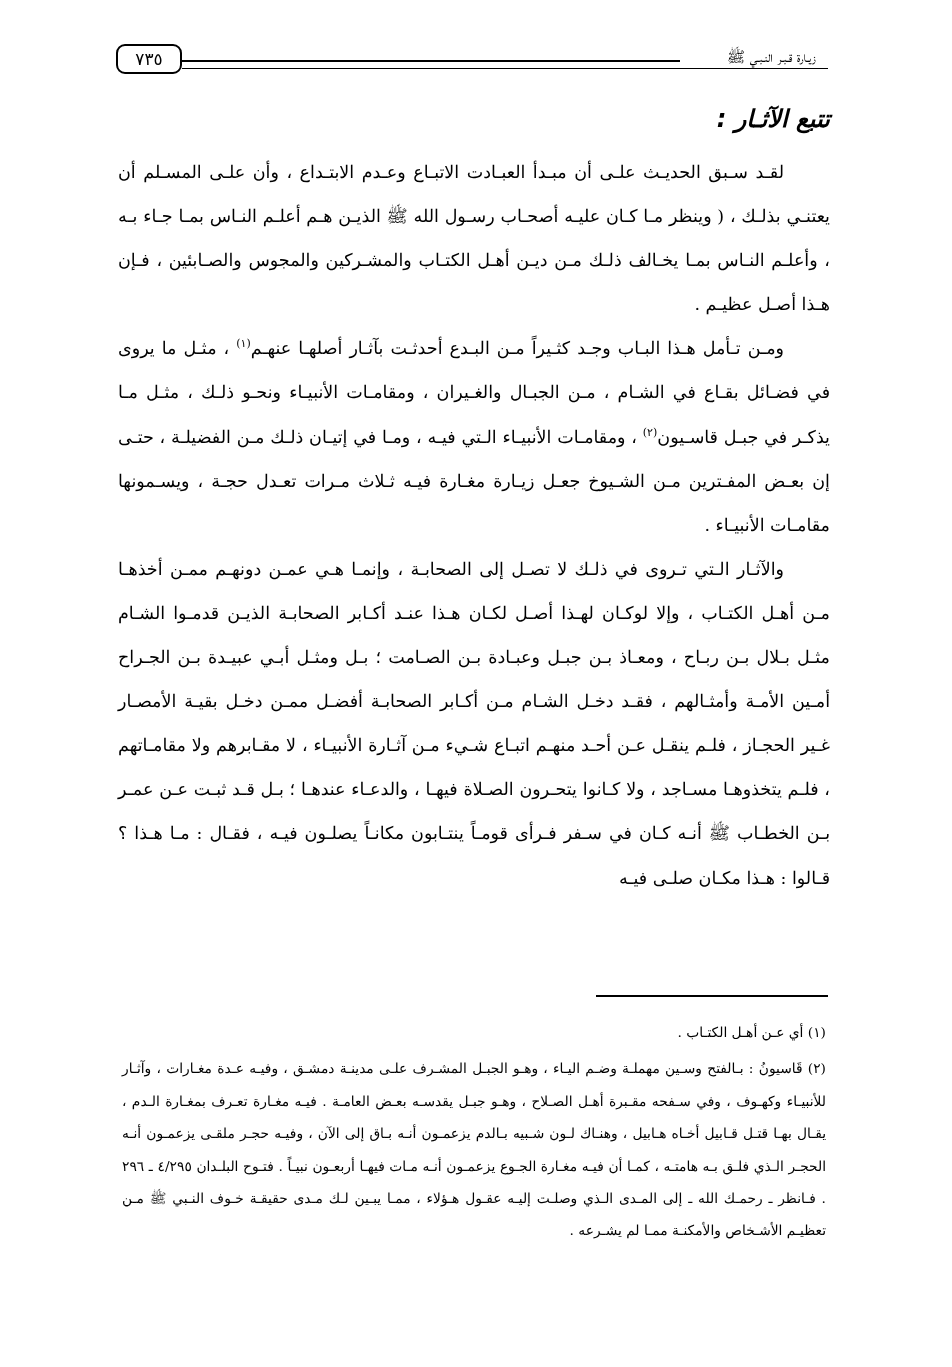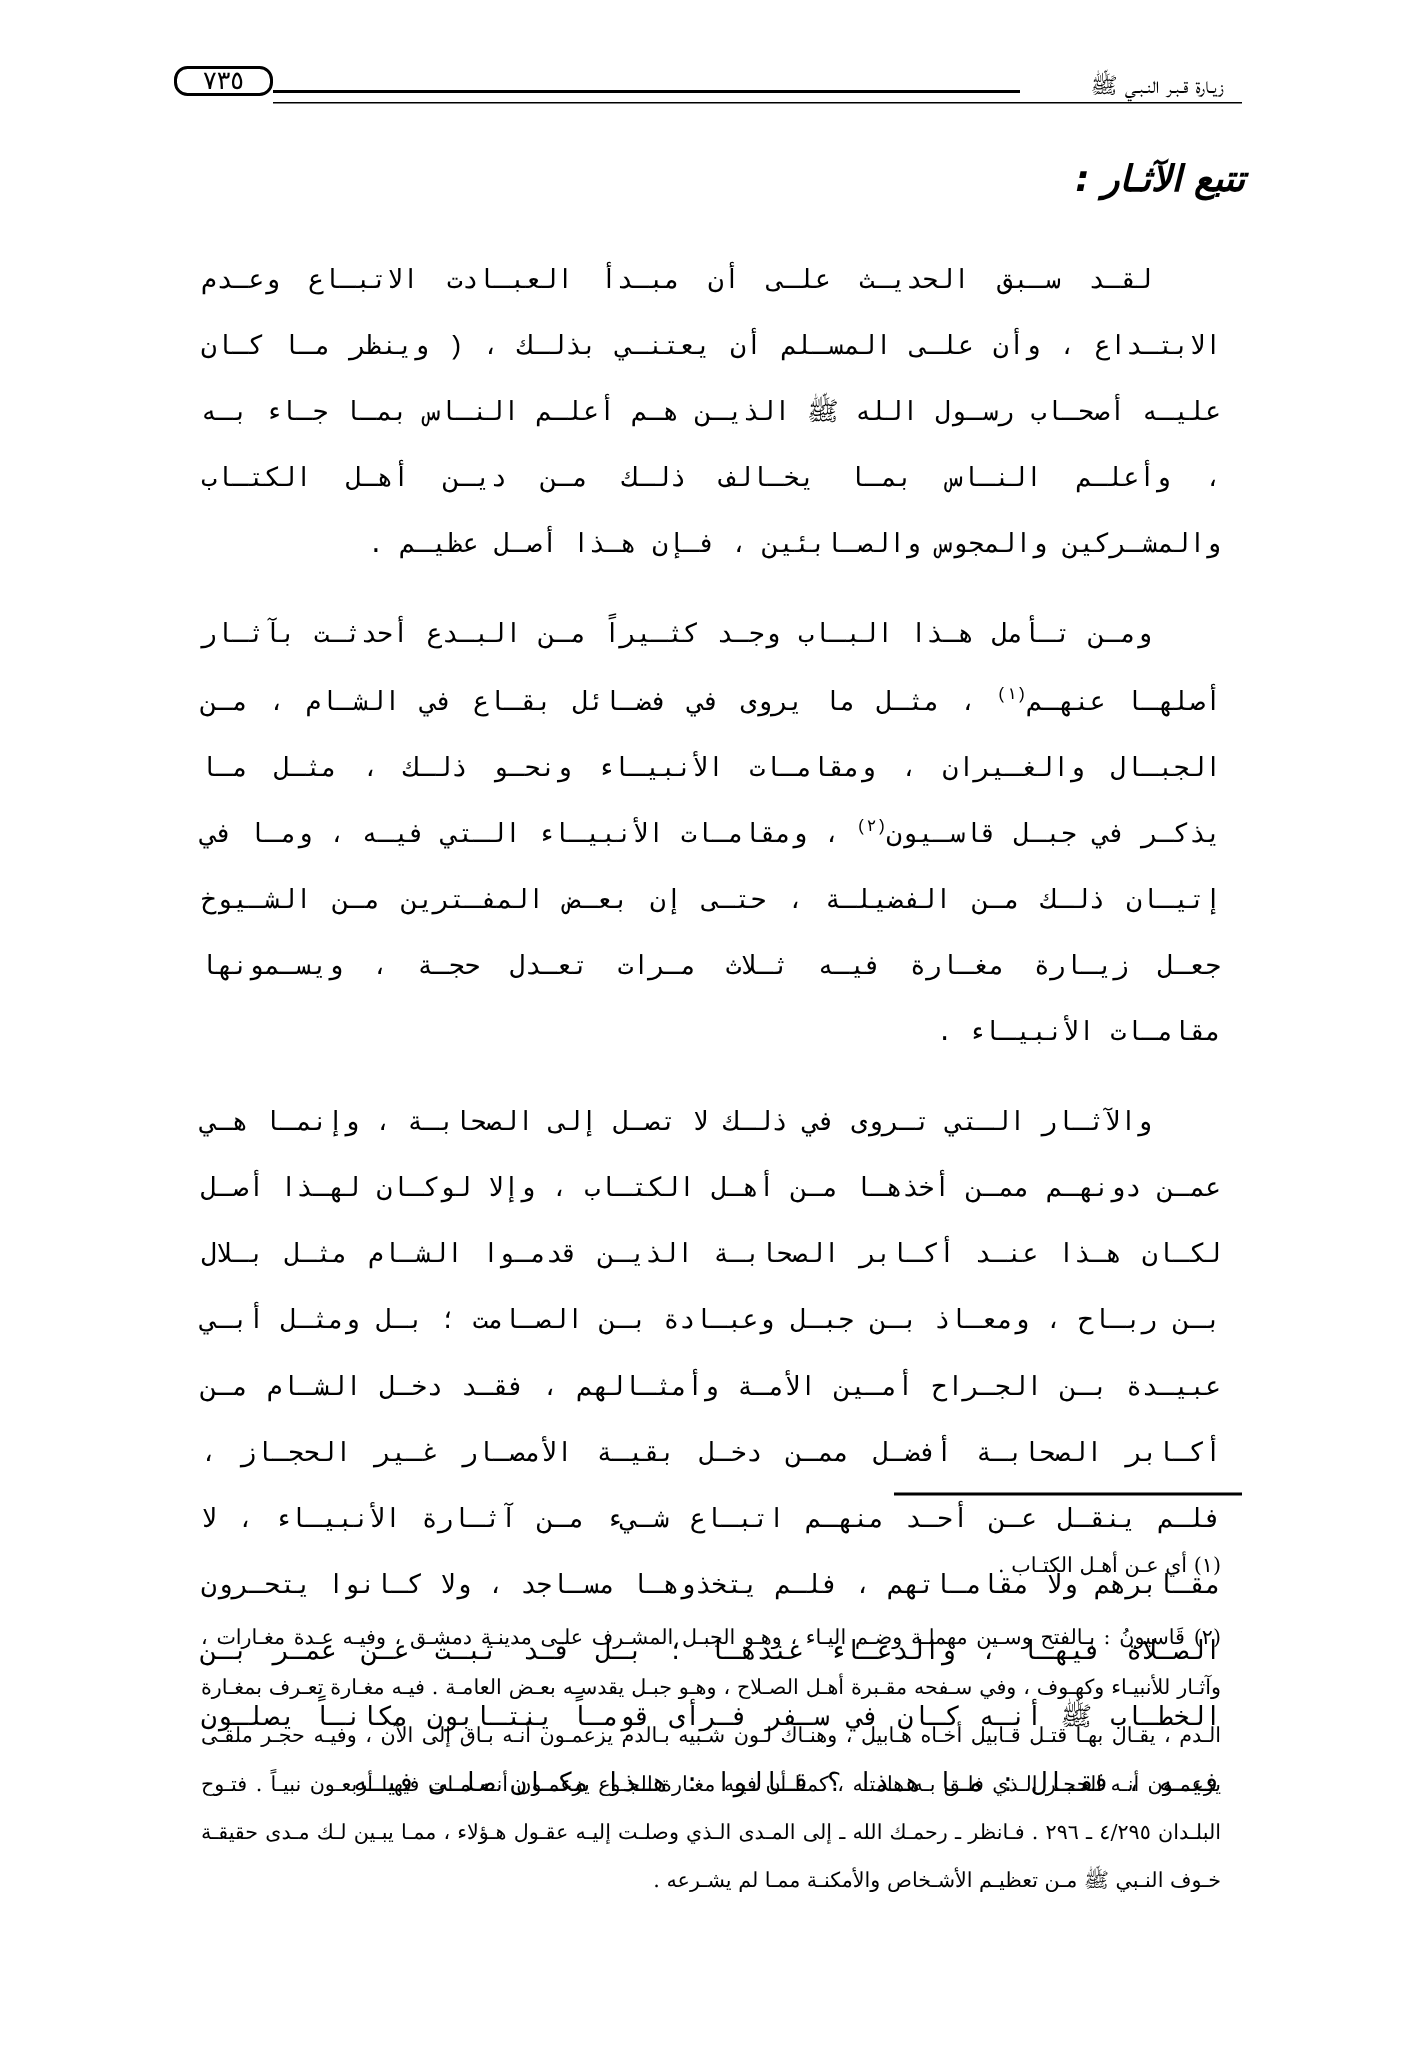--- a/index.html
+++ b/index.html
@@ -18,52 +18,52 @@
   }
   .header-rule-top {
     position: absolute; left: 66px; right: 148px; top: 16px;
     border-top: 2px solid #000;
   }
   .header-rule-bottom {
     position: absolute; left: 66px; right: 0; top: 24px;
     border-top: 1.5px solid #000;
   }
   .page-number-box {
-    position: absolute; left: 0; top: 0; width: 66px; height: 20px;
+    position: absolute; left: 0; top: 0; width: 66px; height: 30px;
     border: 2px solid #000; border-radius: 9px; box-sizing: border-box;
     display: flex; align-items: center; justify-content: center;
     font-family: "DejaVu Sans", sans-serif; font-size: 17px; direction: rtl;
   }
 
   
   .section-title {
     position: absolute; right: 122px; top: 104px;
     font-family: "DejaVu Sans", sans-serif; font-weight: bold; font-style: italic;
     font-size: 24px; line-height: 30px;
   }
 
   
   .body-text {
     position: absolute; left: 118px; right: 122px; top: 150px;
     font-size: 17.5px; line-height: 44.1px; text-align: justify;
     text-align-last: right;
   }
-  .body-text p { margin: 16px; text-indent: 46px; font-family: Liberation Mono, monospace; }
+  .body-text p { margin: 0; text-indent: 46px; }
   sup { font-size: 11px; line-height: 0; vertical-align: super; }
 
   
   .footnote-rule {
     position: absolute; left: 596px; width: 232px; top: 995px;
     border-top: 2px solid #000;
   }
   .footnotes {
     position: absolute; left: 118px; right: 122px; top: 1012px;
     font-size: 13.8px; line-height: 32.4px; text-align: justify;
   }
-  .footnotes p { margin: 16px; }
+  .footnotes p { margin: 4px; }
   .fn-num { display: inline; }
 </style>
 </head>
 <body>
 
 <div class="page">
 
   <div class="header">
     <span class="header-title">زيـارة قـبـر النـبـي ﷺ</span>
     <div class="header-rule-top"></div>

